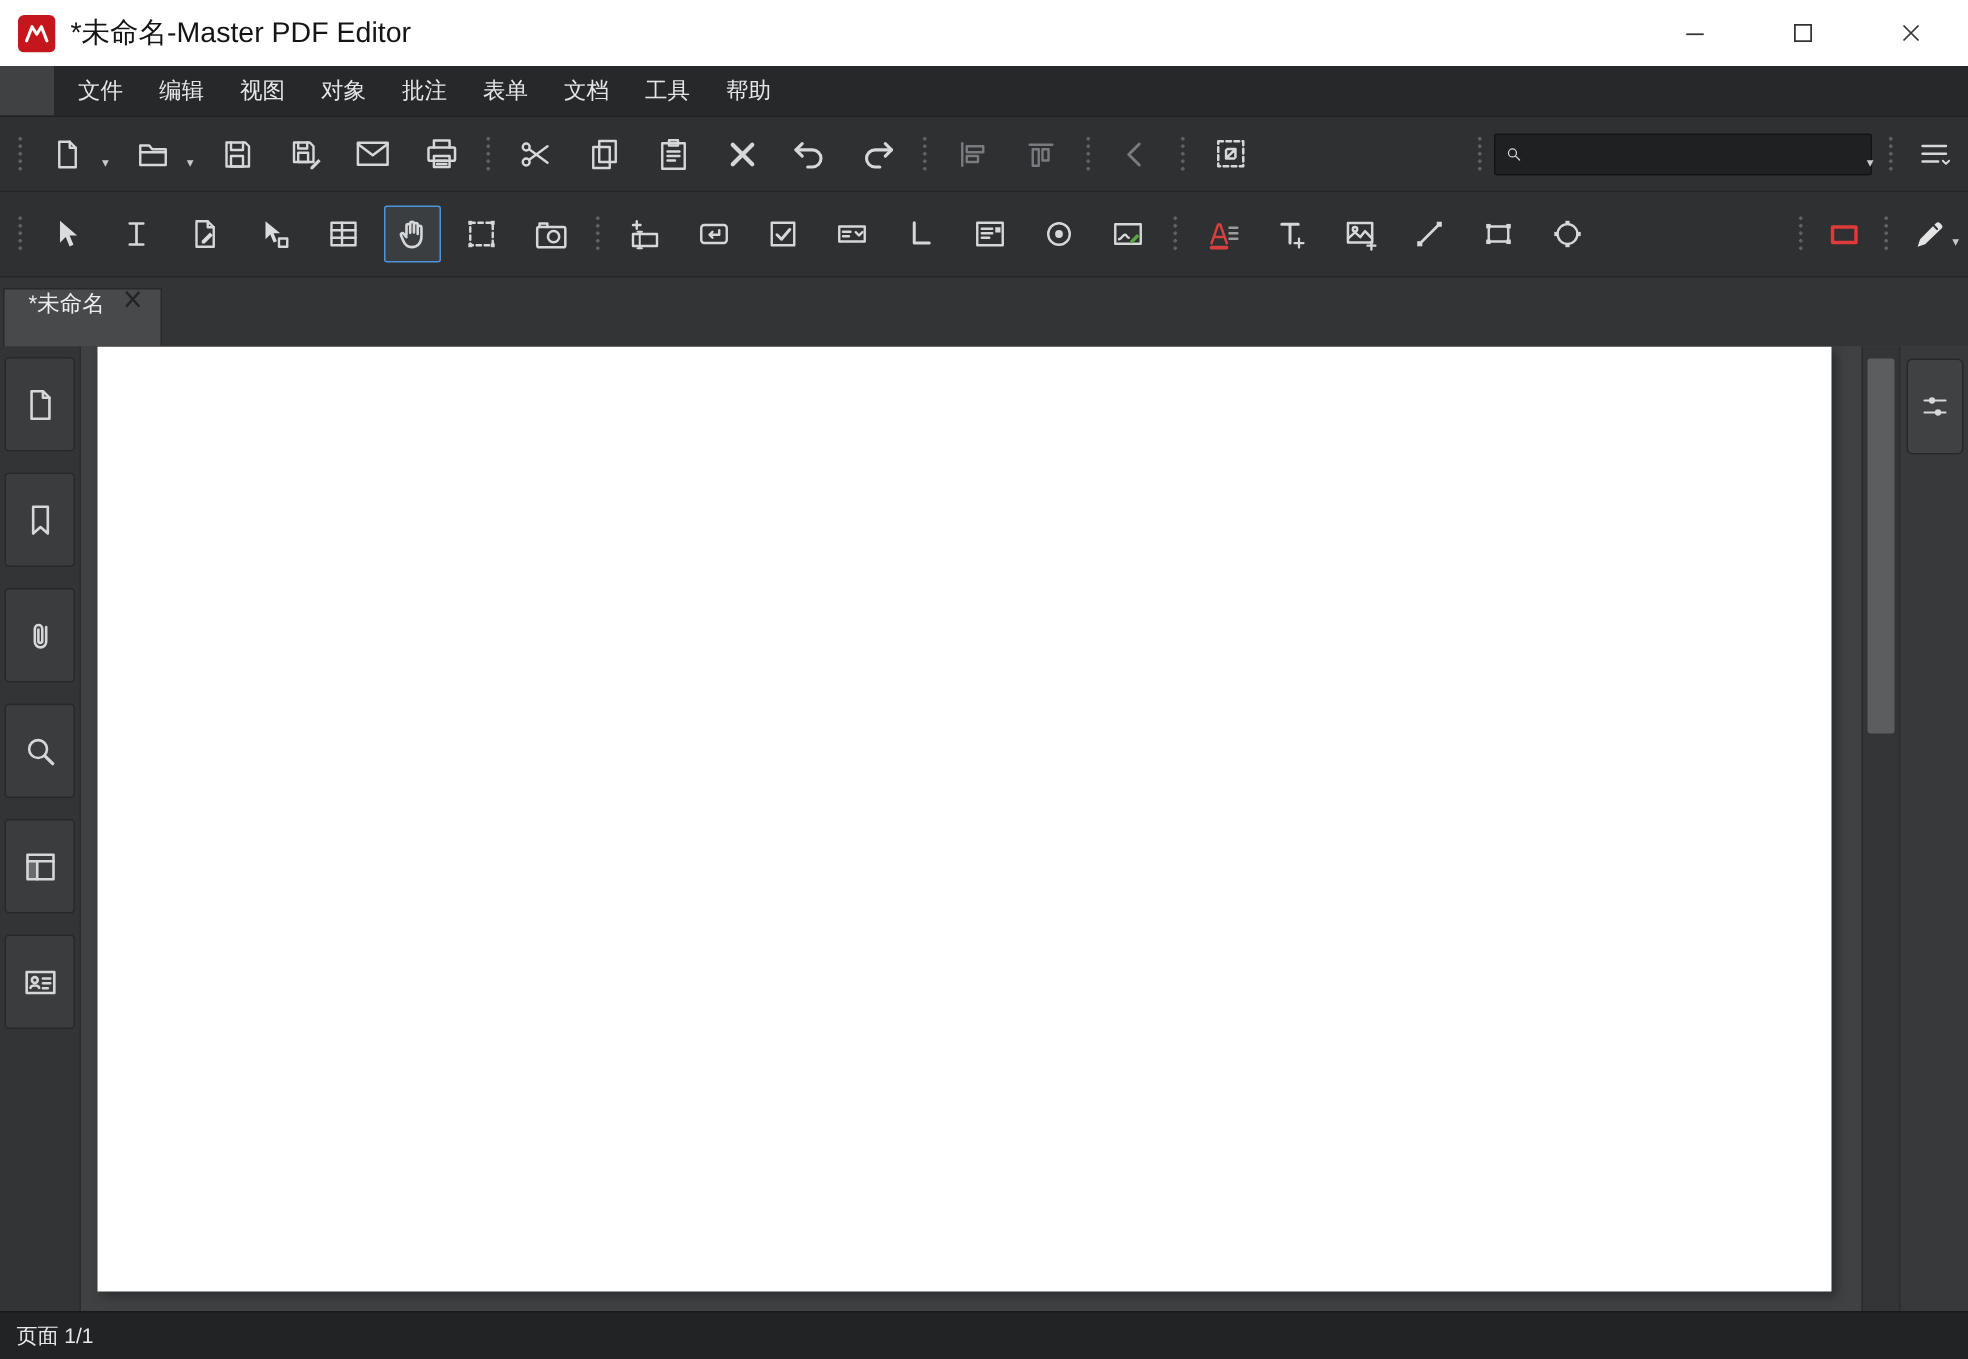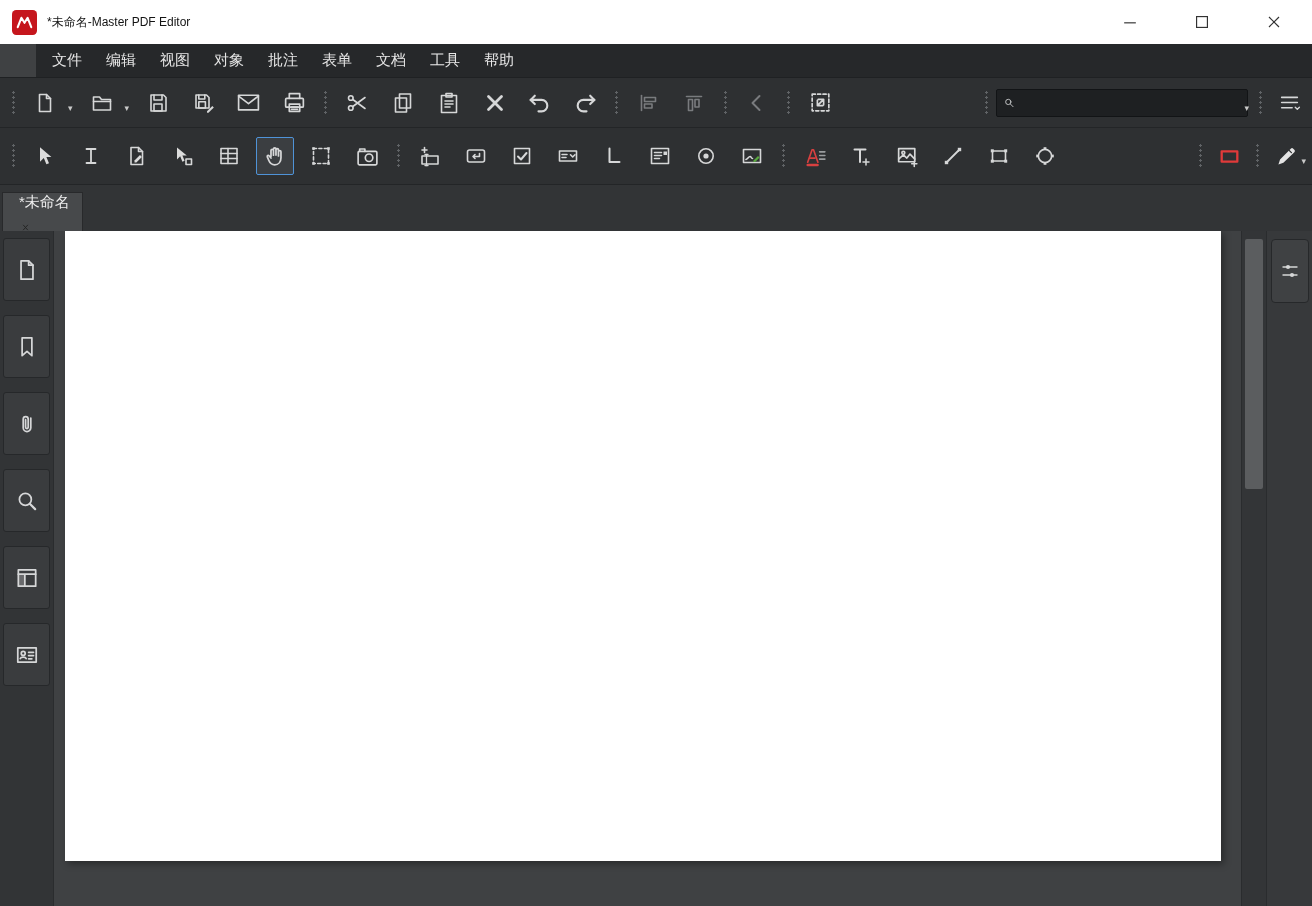--- a/index.html
+++ b/index.html
@@ -2,21 +2,21 @@
 <html><head>
 <meta charset="utf-8">
 <style>
   html,body{width:1312px;height:906px;margin:0;padding:0;overflow:hidden;
     font-family:"Liberation Sans",sans-serif;background:#3f4143;}
   .app{display:flex;flex-direction:column;width:100%;height:100%;}
 
   
   .titlebar{height:44px;background:#ffffff;display:flex;align-items:center;padding:0 10px;box-sizing:border-box;flex:0 0 auto;}
   .logo{width:25px;height:25px;margin:0 10px 0 2px;}
-  .title{font-size:12px;color:#141414;}
+  .title{font-size:19px;color:#141414;}
   .wincontrols{margin-left:auto;display:flex;align-items:center;gap:44px;padding-right:14px;}
   .winbtn{width:28px;height:28px;display:flex;align-items:center;justify-content:center;}
 
   
   .menubar{height:33px;background:#26282a;display:flex;align-items:center;padding:0 4px;flex:0 0 auto;margin-left:36px;}
   .menu-item{color:#e6e6e6;font-size:15px;padding:0 12px;height:100%;display:flex;align-items:center;}
 
   
   .toolbar{background:#2e3032;display:flex;align-items:center;box-sizing:border-box;flex:0 0 auto;}
   .row1{height:50px;border-top:1px solid #1f2123;padding:0 4px;}
@@ -33,21 +33,21 @@
   .ic{fill:none;stroke:#d6d7d8;stroke-width:1.6;stroke-linecap:round;stroke-linejoin:round;display:block;}
 
   
   .searchbox{width:238px;height:26px;background:#1e2022;border:1px solid #121416;border-radius:2px;
     display:flex;align-items:center;padding:0 6px;gap:5px;}
   .searchbox input{background:transparent;border:none;outline:none;color:#dddddd;font-size:13px;width:100%;}
 
   
   .tabbar{height:46px;background:#323436;display:flex;align-items:flex-end;border-top:1px solid #232527;flex:0 0 auto;}
   .tab{height:39px;background:#47494b;display:flex;align-items:flex-start;gap:12px;padding:0 12px 0 16px;
-    color:#ececec;font-size:15px;margin-left:2px;border:1px solid #28292b;border-bottom:none;box-sizing:border-box;flex-direction:column;}
+    color:#ececec;font-size:15px;margin-left:2px;border:1px solid #28292b;border-bottom:none;box-sizing:border-box;}
 
   
   .content{flex:1;display:flex;min-height:0;}
   .sidebar{width:54px;background:#323436;display:flex;flex-direction:column;align-items:center;
     padding-top:7px;gap:14px;border-right:1px solid #2a2c2e;box-sizing:border-box;flex:0 0 auto;}
   .sbtn{width:45px;height:61px;background:#3a3c3e;border:1px solid #26282a;border-radius:3px;
     display:flex;align-items:center;justify-content:center;flex:0 0 auto;}
   .canvas{flex:1;position:relative;background:#3f4143;overflow:hidden;}
   .page{position:absolute;left:11px;top:0;width:1156px;height:630px;background:#ffffff;
     box-shadow:3px 3px 7px rgba(0,0,0,0.35);}
@@ -508,14 +508,17 @@
         <svg class="ic" width="24" height="24" viewBox="0 0 24 24">
             <path d="M5 8h14M5 16h14" stroke-width="1.4"></path>
             <circle cx="10" cy="8" r="2.1" fill="#d6d7d8" stroke="none"></circle>
             <circle cx="14" cy="16" r="2.1" fill="#d6d7d8" stroke="none"></circle>
           </svg>
       </div>
     </div>
 
   </div>
 
+  <div class="statusbar">
+    <span>页面 1/1</span>
+  </div>
 
 </div>
 
 </body></html>

